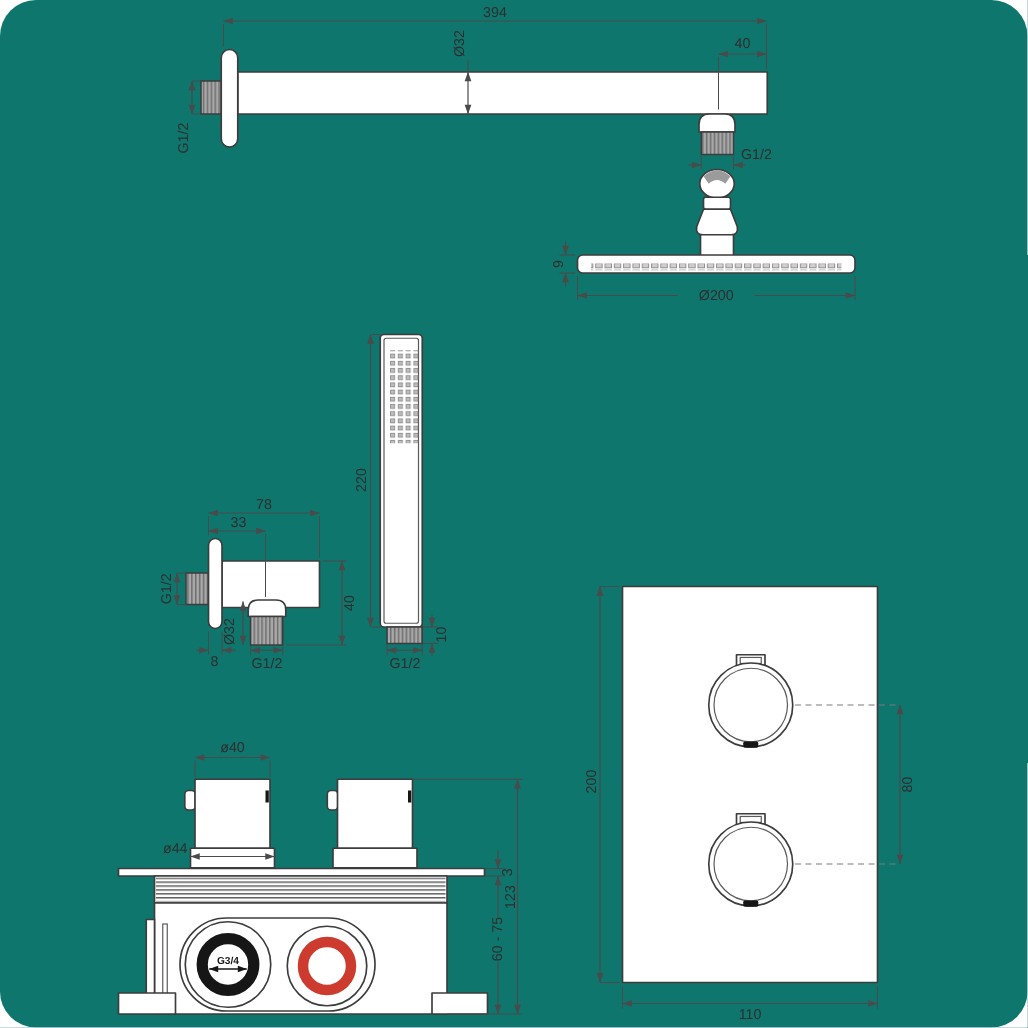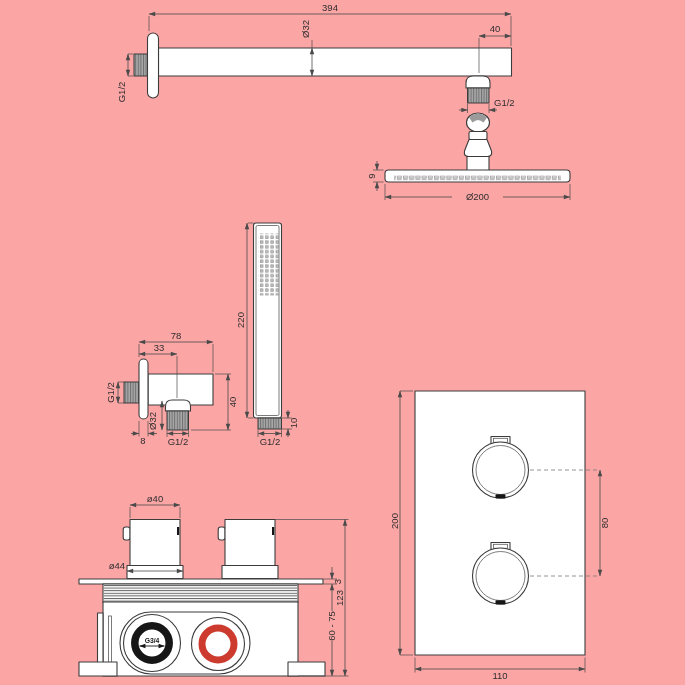--- a/index.html
+++ b/index.html
@@ -1,17 +1,17 @@
 <!DOCTYPE html>
 <html><head>
 <meta charset="utf-8">
 <style>
   html,body{margin:0;padding:0;background:#fff;}
-  .canvas{position:relative;width:685px;height:685px;background:#fca5a5;overflow:hidden;
-          font-family:"Liberation Sans", sans-serif;}
+  .canvas{position:relative;width:685px;height:685px;background:#0f766e;overflow:hidden;
+          font-family:"Liberation Sans", sans-serif;border-radius:24px;}
   svg{display:block;}
   .part{fill:#ffffff;stroke:#3c3c3c;stroke-width:1.1;stroke-linejoin:round;}
   .part-thin{fill:none;stroke:#5a5a5a;stroke-width:0.8;}
   .gray{fill:url(#vh);stroke:#3c3c3c;stroke-width:1;}
   .dim{fill:none;stroke:#4a4a4a;stroke-width:0.8;}
   .ext{fill:none;stroke:#4a4a4a;stroke-width:0.7;}
   .dash{fill:none;stroke:#7a7a7a;stroke-width:0.8;stroke-dasharray:4 3;}
   .lbl{font-family:"Liberation Sans", sans-serif;font-size:9.5px;fill:#2e2e2e;}
   .lbl-s{font-family:"Liberation Sans", sans-serif;font-size:6.8px;fill:#161616;font-weight:bold;}
   .dark{fill:#161616;stroke:none;}

